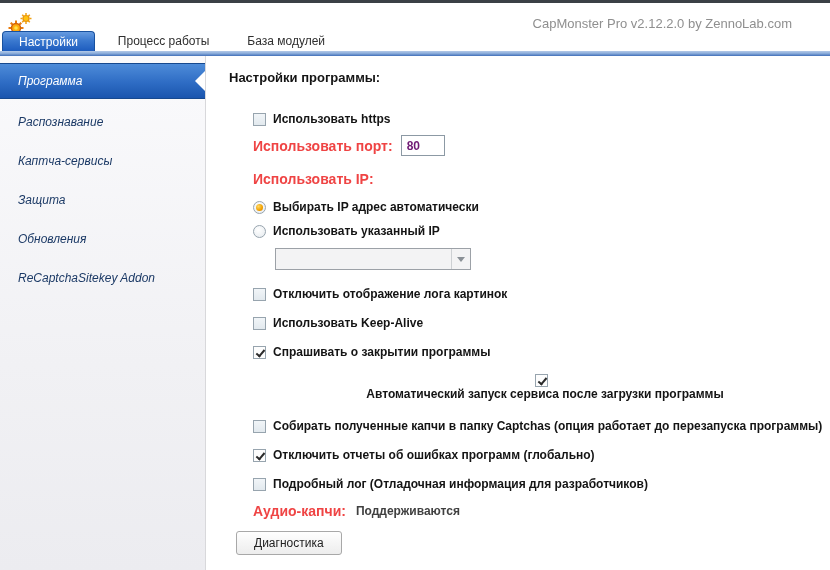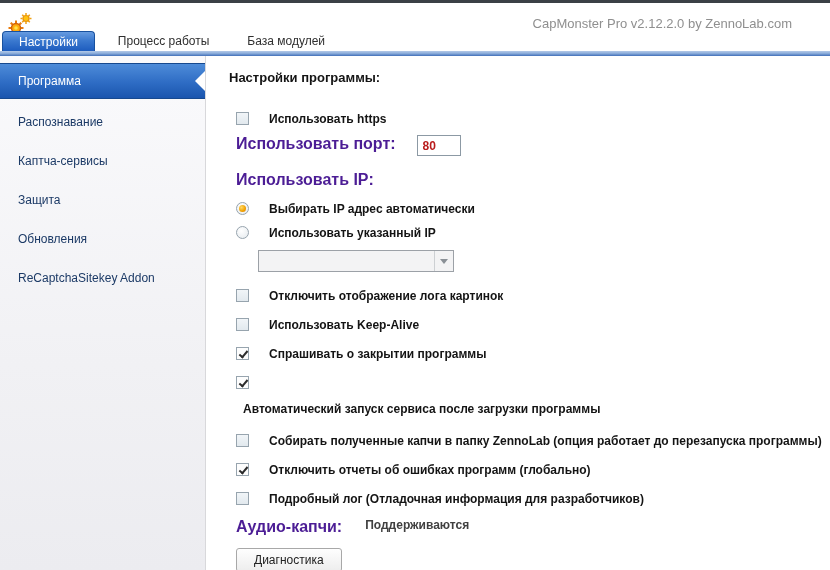--- a/index.html
+++ b/index.html
@@ -23,52 +23,52 @@
             border:1px solid #18519f; border-bottom:none; border-radius:4px 4px 0 0;
             color:#fff; padding:0 16px; }
   .tab + .tab { margin-left:8px; }
   .bluebar { height:5px; background:linear-gradient(180deg,#b3c8e7 0%,#8fb0dc 45%,#416fb9 100%); flex:0 0 auto; }
 
   
   .bodyrow { flex:1 1 auto; display:flex; min-height:0; }
   .sidebar { width:206px; flex:0 0 auto; background:linear-gradient(180deg,#fafafc 0%,#f1f1f4 60%,#ececf0 100%);
              border-right:1px solid #d8d8db; padding-top:7px; }
   .side-item { height:39px; display:flex; align-items:center; padding-left:18px;
-               font-size:12px; color:#1c3a66; cursor:default; }
+               font-size:12px; color:#1c3a66; cursor:default;font-style:italic; }
   .side-item.on { height:36px; position:relative; color:#fff;
                   background:linear-gradient(180deg,#4e8cd9 0%,#2e6cc4 55%,#1a55ae 100%);
                   border-top:1px solid #16498f; border-bottom:1px solid #16498f;
                   margin-bottom:3px; }
   .side-item.on::after { content:''; position:absolute; right:0; top:50%; transform:translateY(-50%);
                   width:0; height:0; border-top:10px solid transparent; border-bottom:10px solid transparent;
                   border-right:10px solid #ffffff; }
 
   .content { flex:1 1 auto; background:#fff; padding-left:23px; }
   .page-heading { margin-top:14px; font-size:13px; font-weight:bold; color:#141414; }
 
-  .row { display:flex; margin-left:7px;gap:13px; }
-  .lbl { font-size:16px; font-weight:bold; color:#4c1d95; }
+  .row { display:flex; align-items:center; margin-left:24px; }
+  .lbl { font-size:14px; font-weight:bold; color:#ef4444; }
   .cb-lbl, .rd-lbl { margin-left:7px; font-size:12px; font-weight:bold; color:#141414; }
 
   
   .cb { width:13px; height:13px; flex:0 0 auto; border:1px solid #97a4ae;
         background:linear-gradient(180deg,#f1f5f8,#e2e9ee); position:relative; }
   .cb.on { background:#fdfdfd; }
   .cb.on::after { content:''; position:absolute; left:2px; top:3px; width:7px; height:3px;
         border-left:2px solid #2b2b2b; border-bottom:2px solid #2b2b2b; transform:rotate(-50deg); }
 
   
   .rd { width:13px; height:13px; flex:0 0 auto; border:1px solid #97a4ae; border-radius:50%;
         background:radial-gradient(circle at 40% 35%, #ffffff, #e4e9ed); position:relative; }
   .rd.on::after { content:''; position:absolute; left:2px; top:2px; width:7px; height:7px; border-radius:50%;
         background:radial-gradient(circle at 35% 35%, #ffd966, #f0a000 60%, #d97b00); }
 
   .port-input { width:44px; height:21px; margin-left:8px; border:1px solid #8c99a4;
         font-family:"Liberation Sans", sans-serif; font-size:12px; font-weight:bold;
-        color:#b91c1c; padding:1px 5px; background:#fff; }
+        color:#701a75; padding:1px 5px; background:#fff; }
 
   .combo { margin-left:22px; width:196px; height:22px; border:1px solid #9ca1a7; background:#f3f3f4;
         position:relative; }
   .combo-btn { position:absolute; right:0; top:0; width:19px; height:100%;
         border-left:1px solid #cdd0d3; display:flex; align-items:center; justify-content:center; }
   .combo-arrow { width:0; height:0; border-left:4px solid transparent; border-right:4px solid transparent;
         border-top:5px solid #8a9096; }
 
   .audio-status { margin-left:10px; font-size:12px; font-weight:bold; color:#404040; }
 
@@ -211,21 +211,21 @@
       <div class="row m-c2">
         <span class="cb on"></span>
         <span class="cb-lbl">Спрашивать о закрытии программы</span>
       </div>
       <div class="row m-c3">
         <span class="cb on"></span>
         <span class="cb-lbl">Автоматический запуск сервиса после загрузки программы</span>
       </div>
       <div class="row m-c4">
         <span class="cb"></span>
-        <span class="cb-lbl">Собирать полученные капчи в папку ZennoLab (опция работает до перезапуска программы)</span>
+        <span class="cb-lbl">Собирать полученные капчи в папку Captchas (опция работает до перезапуска программы)</span>
       </div>
       <div class="row m-c5">
         <span class="cb on"></span>
         <span class="cb-lbl">Отключить отчеты об ошибках программ (глобально)</span>
       </div>
       <div class="row m-c6">
         <span class="cb"></span>
         <span class="cb-lbl">Подробный лог (Отладочная информация для разработчиков)</span>
       </div>
 

